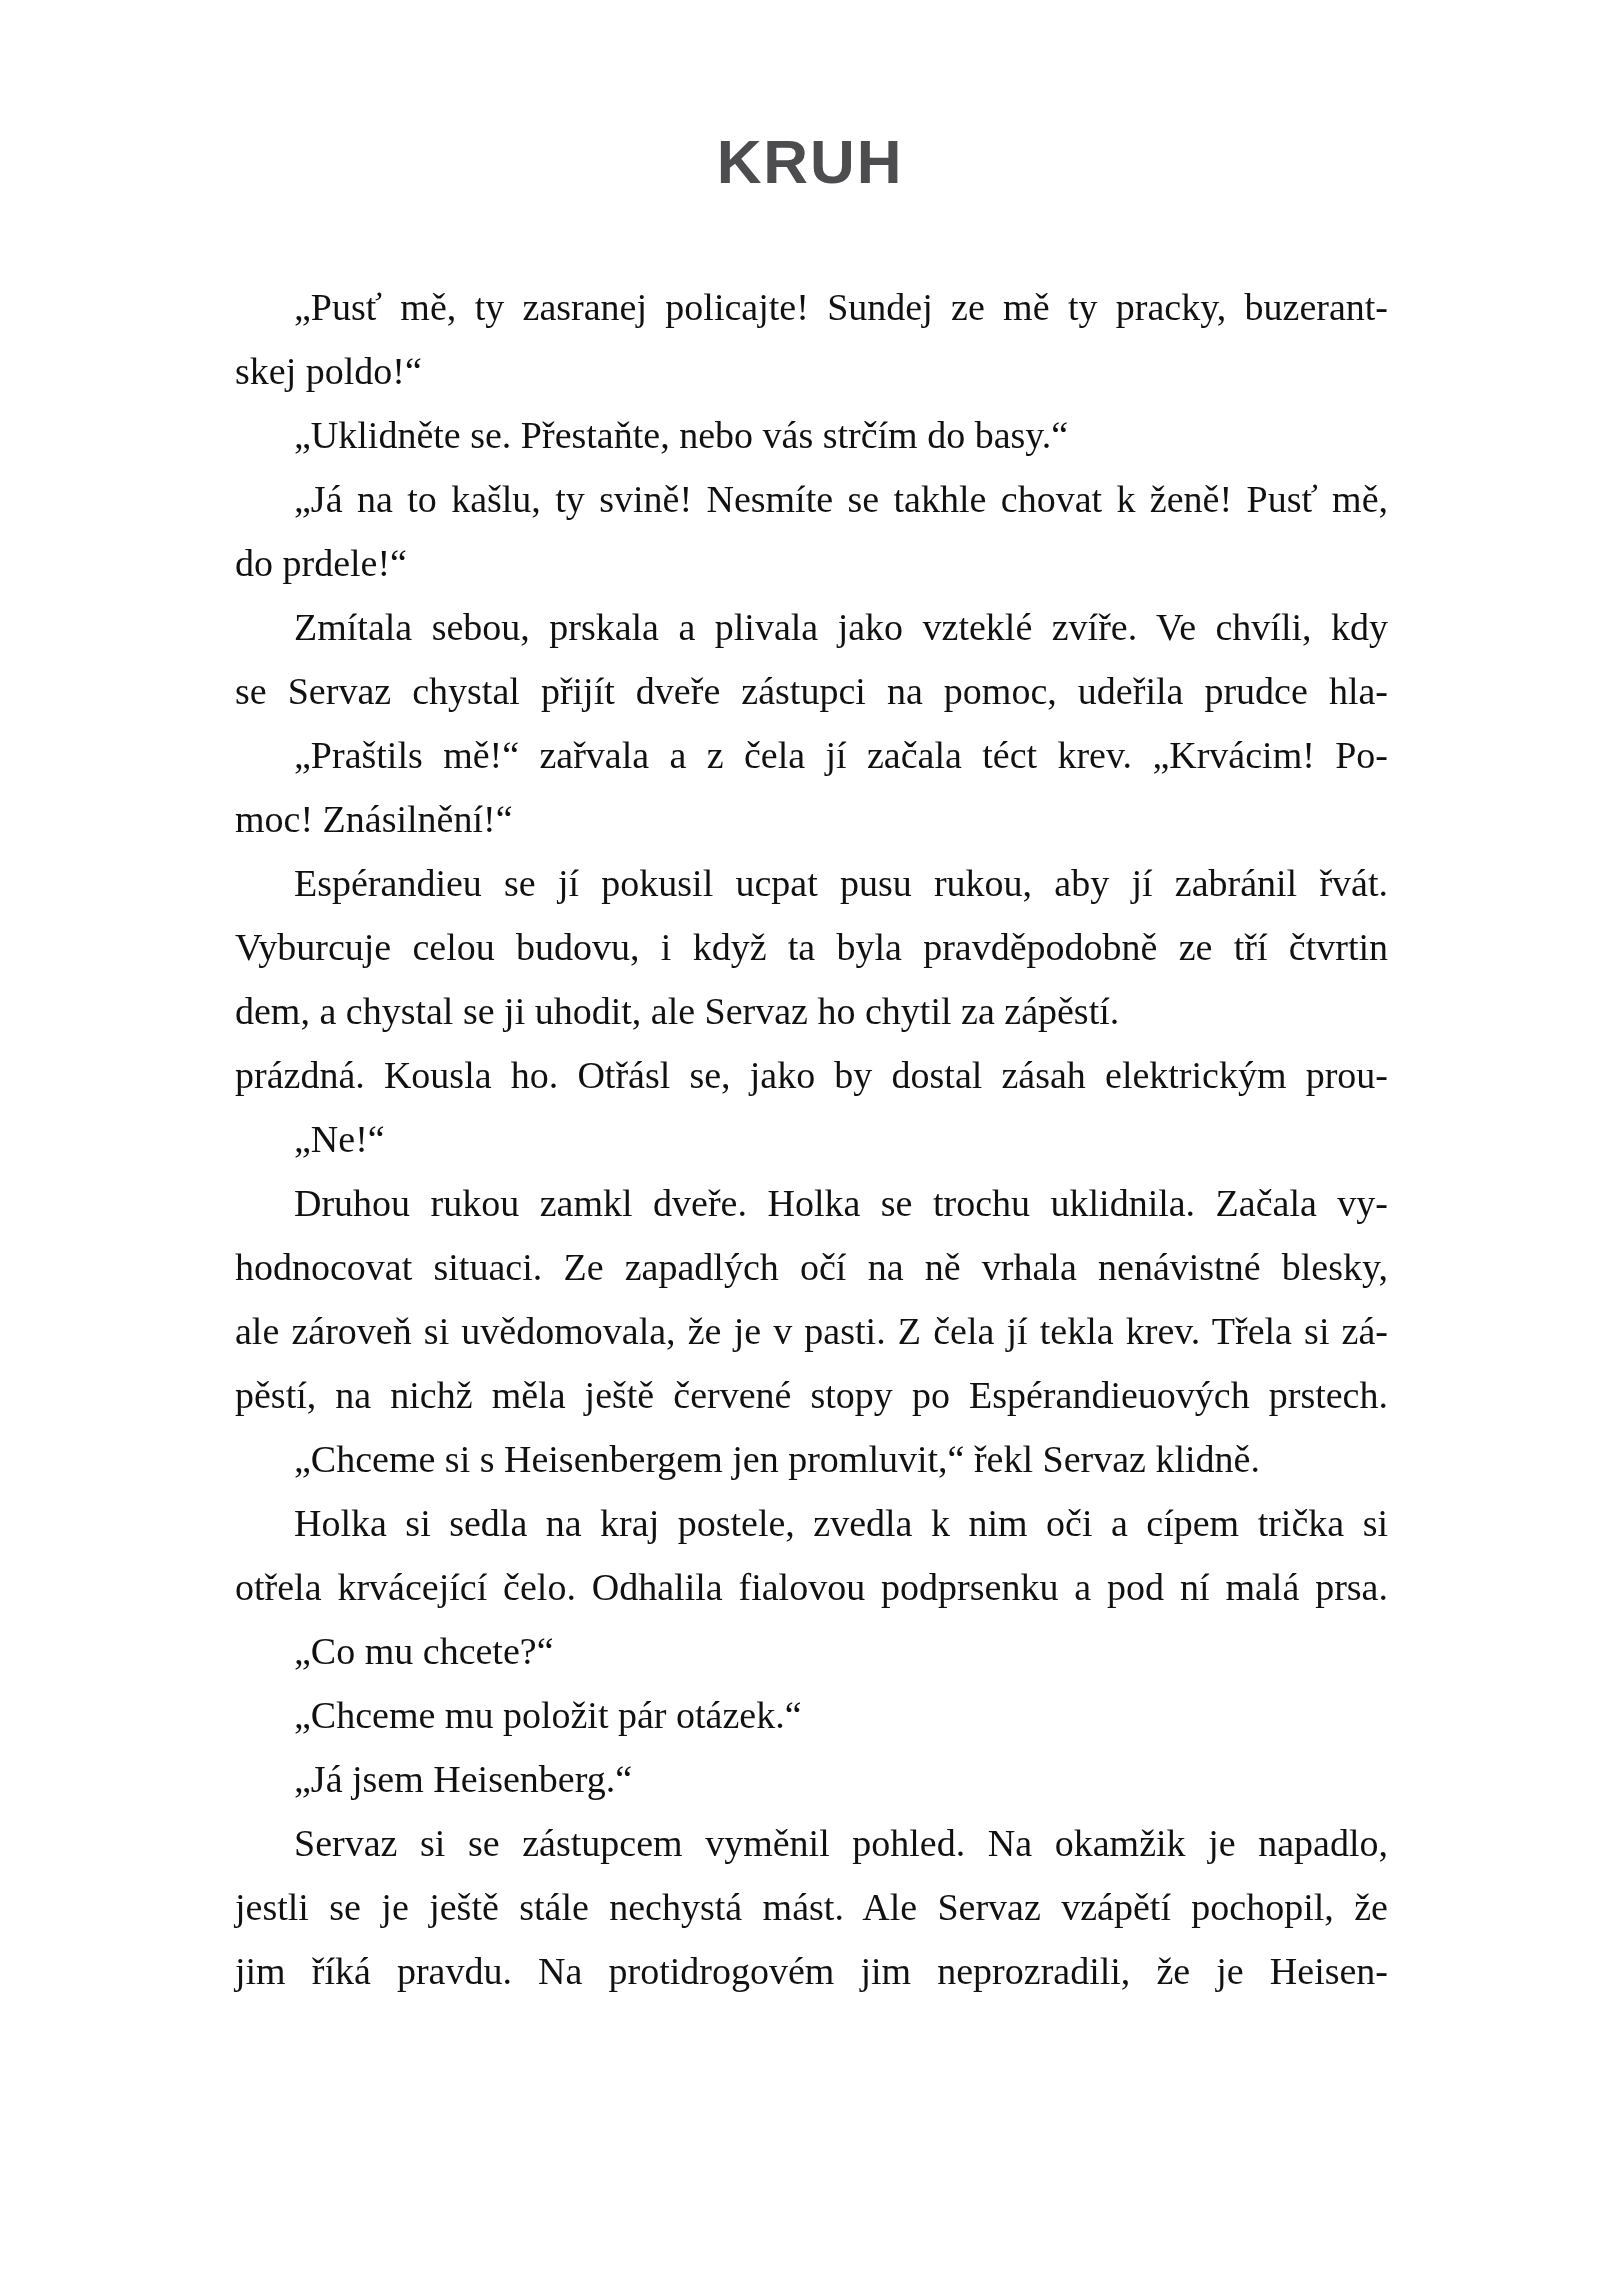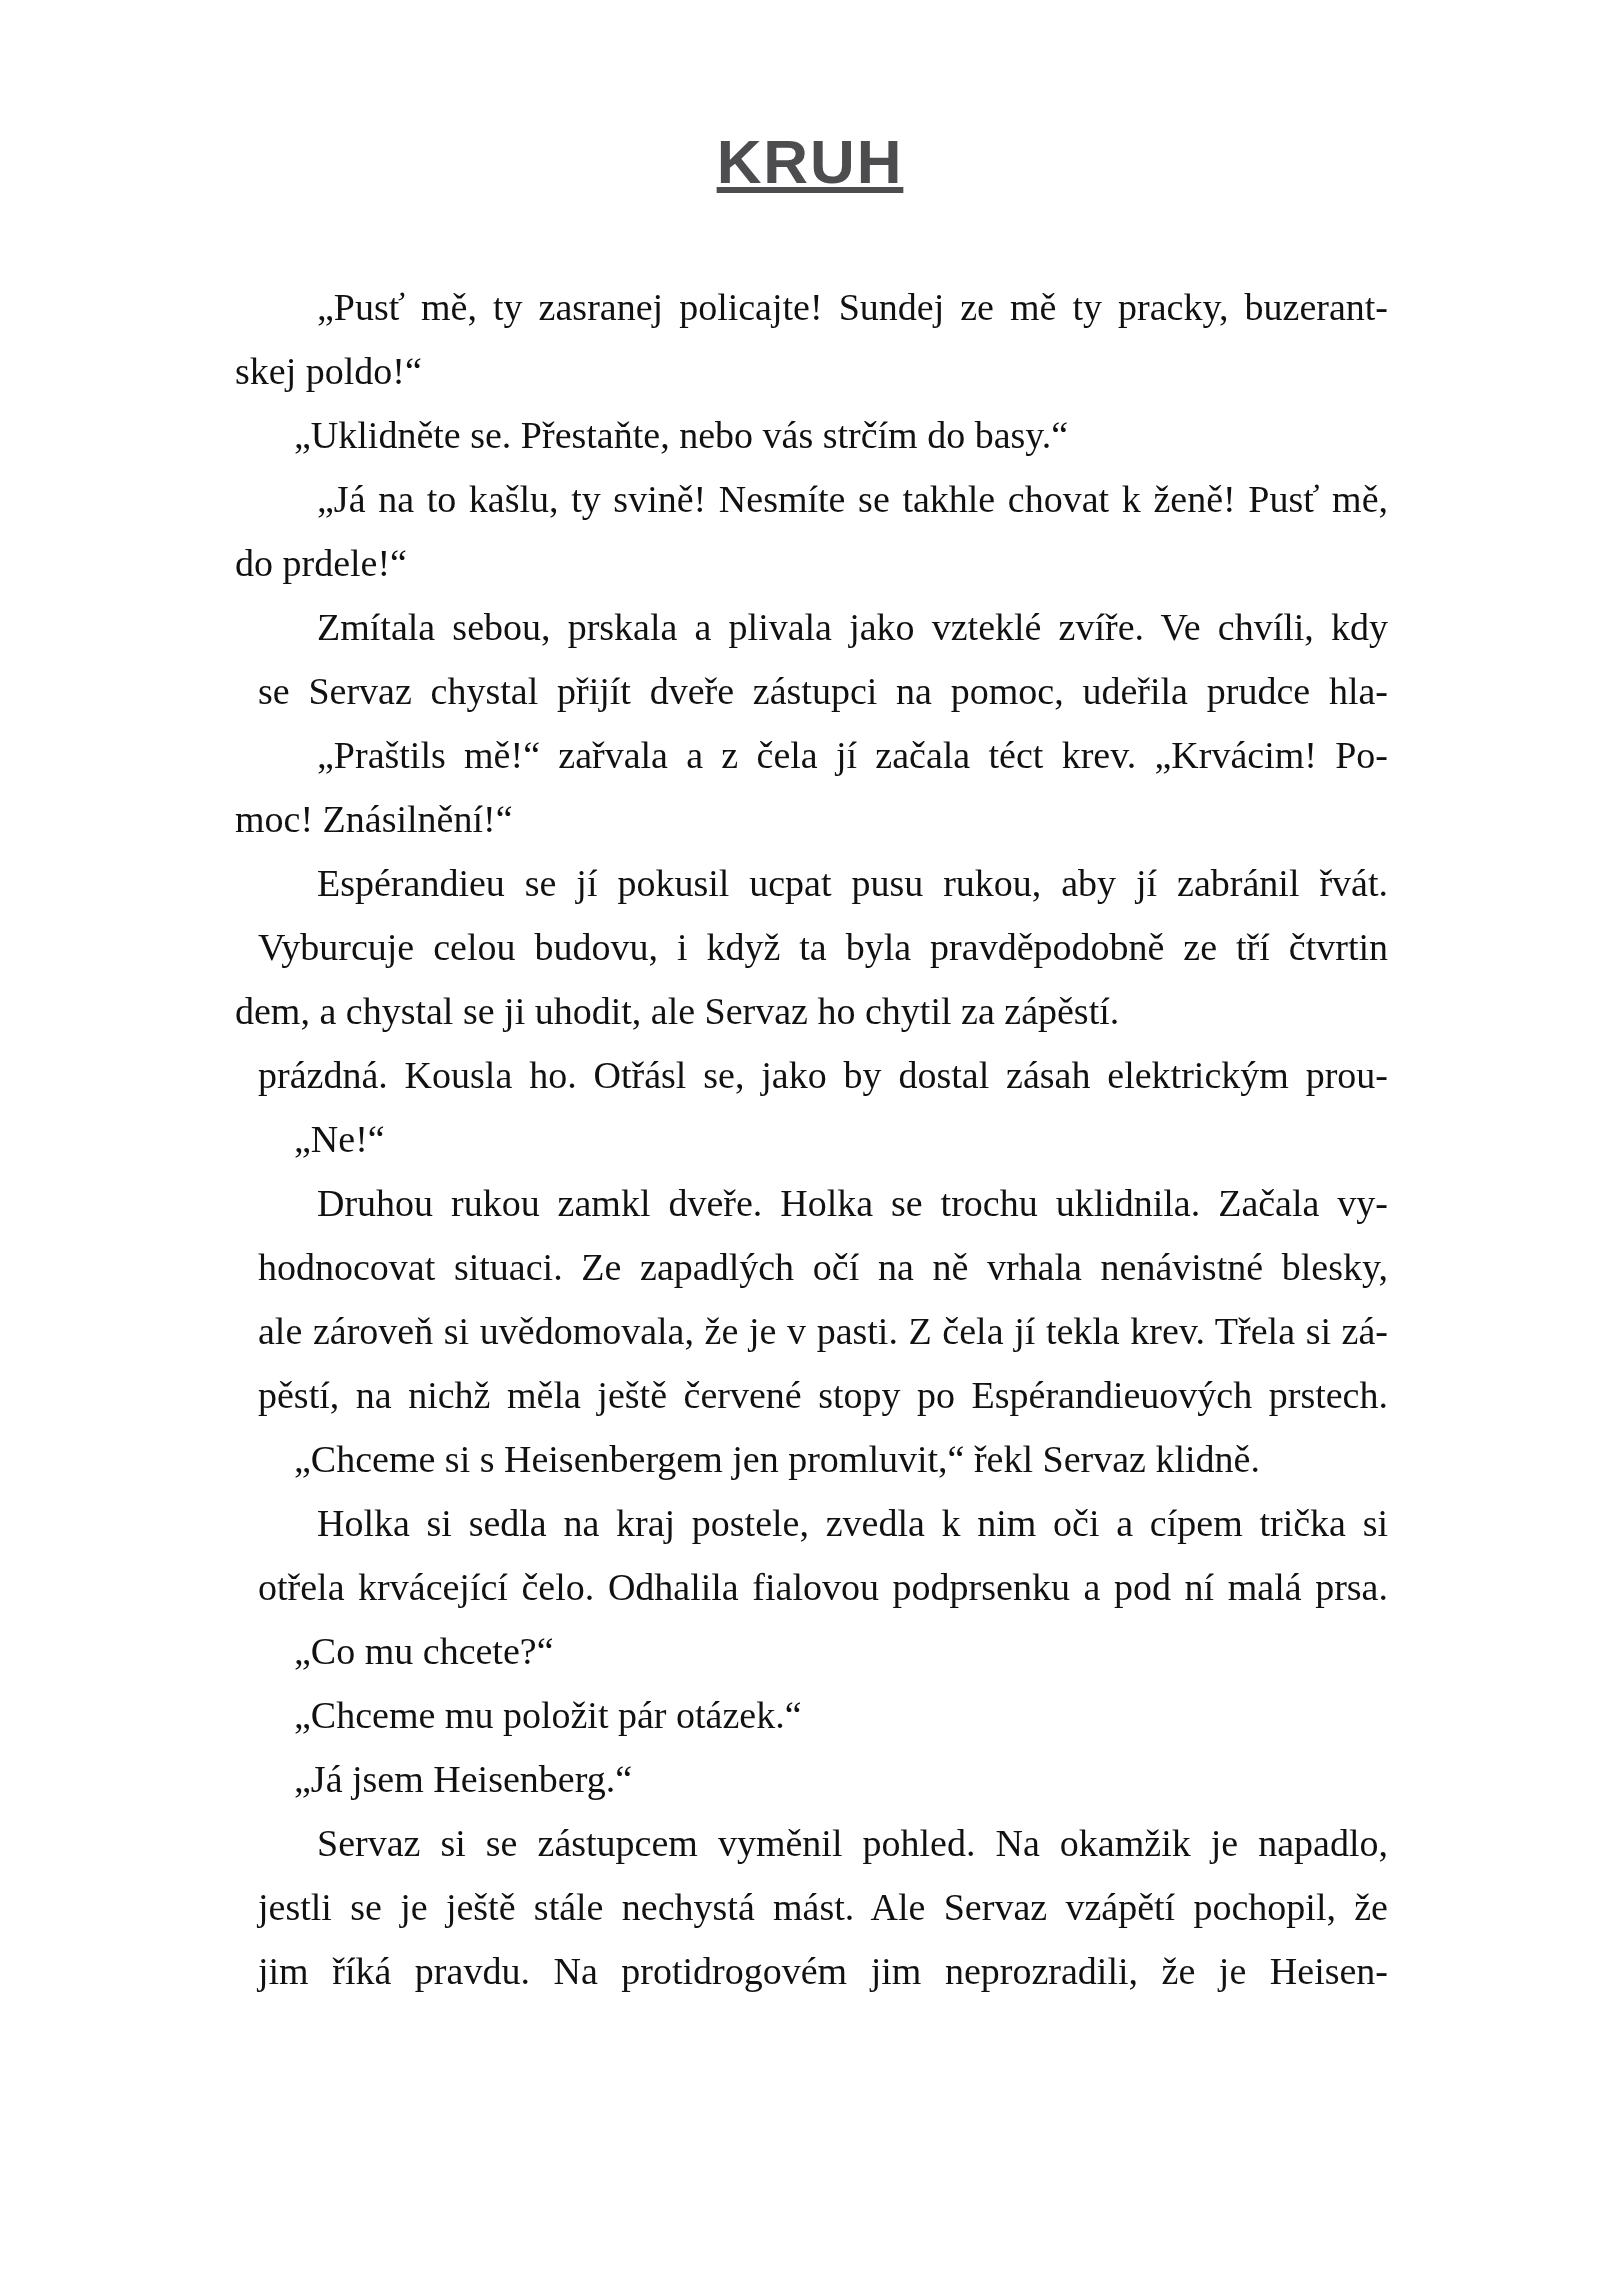--- a/index.html
+++ b/index.html
@@ -17,34 +17,33 @@
     top: 131px;
     left: 0;
     width: 100%;
     text-align: center;
     font-family: "Liberation Sans", "DejaVu Sans", sans-serif;
     font-weight: bold;
     font-size: 62px;
     line-height: 62px;
     letter-spacing: 1.9px;
     color: var(--header-text, #4d4d50);
-    text-decoration: underline;
   }
   .text-block {
     position: absolute;
     left: 235px;
     top: 275px;
     width: 1153px;
     font-size: 38px;
     line-height: 64px;
     color: var(--body-text, #111111);
   }
   .paragraph { margin: 0; padding: 0; }
   .line { text-align: left; white-space: normal; }
-  .line.justify { text-align: justify; text-align-last: justify; margin-left: 23px; }
+  .line.justify { text-align: justify; text-align-last: justify; }
   .line.first { text-indent: 59px; }
   .italic { }
   .page-number {
     position: absolute;
     top: 2158px;
     left: 0;
     width: 100%;
     text-align: center;
     font-family: "Liberation Sans", "DejaVu Sans", sans-serif;
     font-weight: bold;

